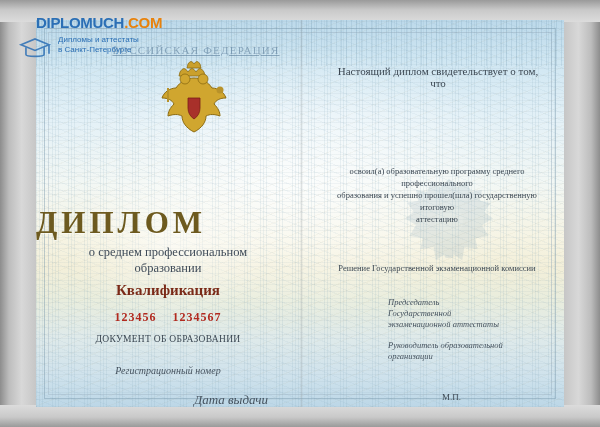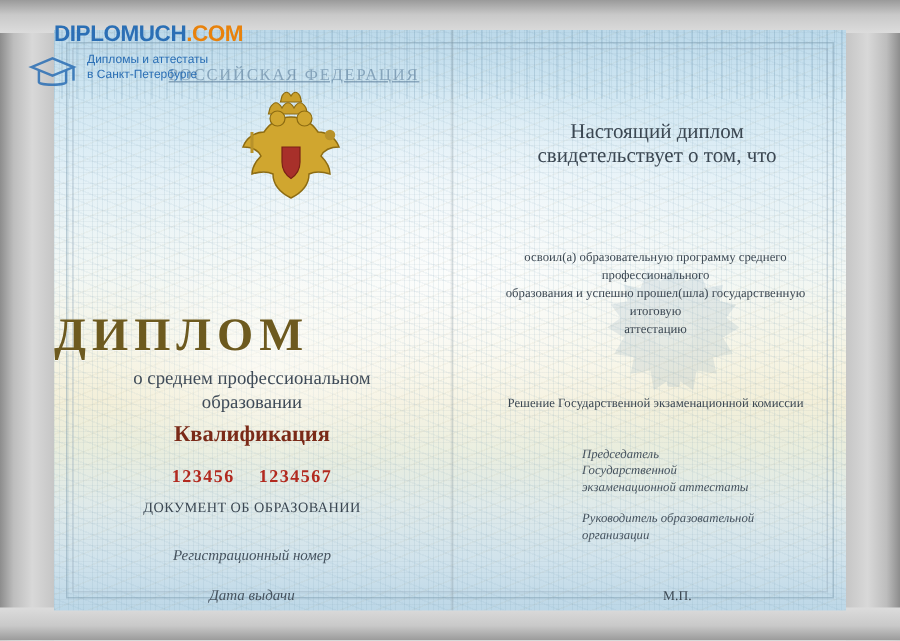--- a/index.html
+++ b/index.html
@@ -202,38 +202,37 @@
     left: 32px; top: 345px; width: 200px;
     text-align: center;
     font-family: "Liberation Serif", serif;
     font-style: italic;
     font-size: 10px;
     color: #45525e;
   }
   .date-issue {
     position: absolute;
     left: 32px; top: 372px; width: 200px;
-    text-align: center;
+    text-align: right;
     font-family: "Liberation Serif", serif;
     font-style: italic;
-    font-size: 10px;
+    font-size: 13px;
     color: #45525e;
   }
 
   
   .right-page { position: absolute; left: 264px; top: 0; width: 264px; height: 100%; }
 
   .rp-line1 {
     position: absolute;
     left: 34px; top: 45px; width: 208px;
     text-align: center;
     font-family: "Liberation Serif", serif;
-    font-size: 14px;
+    font-size: 11px;
     color: #3b4752;
-    margin-top: 16px;
   }
   .rp-block1 {
     position: absolute;
     left: 26px; top: 145px; width: 222px;
     text-align: center;
     font-family: "Liberation Serif", serif;
     font-size: 8.5px;
     line-height: 12px;
     color: #3b4752;
   }

